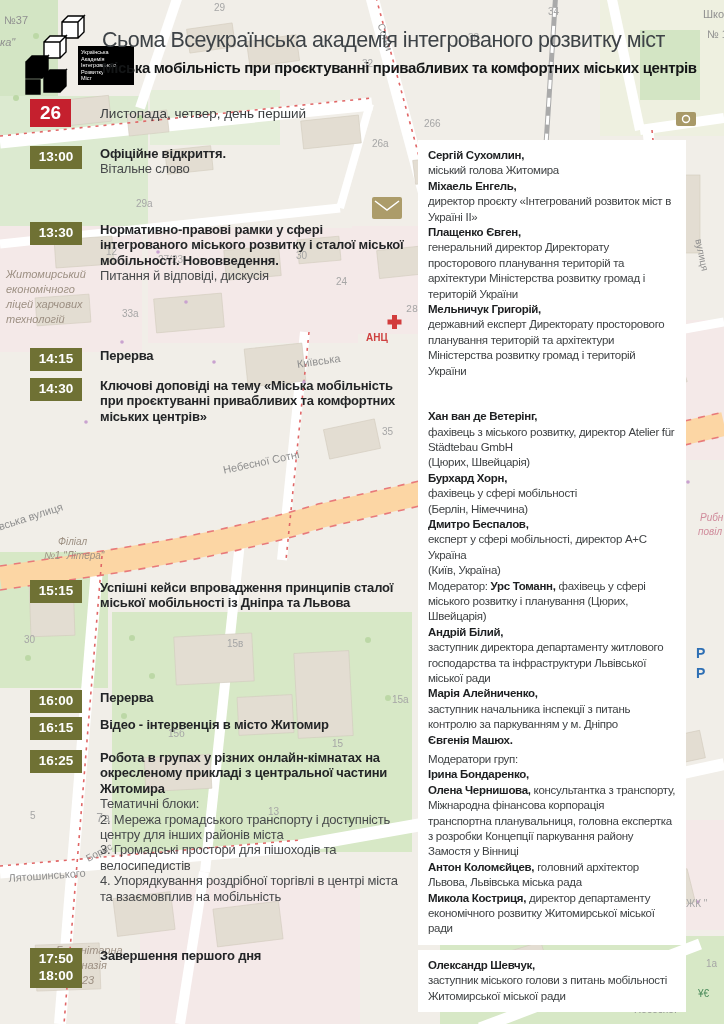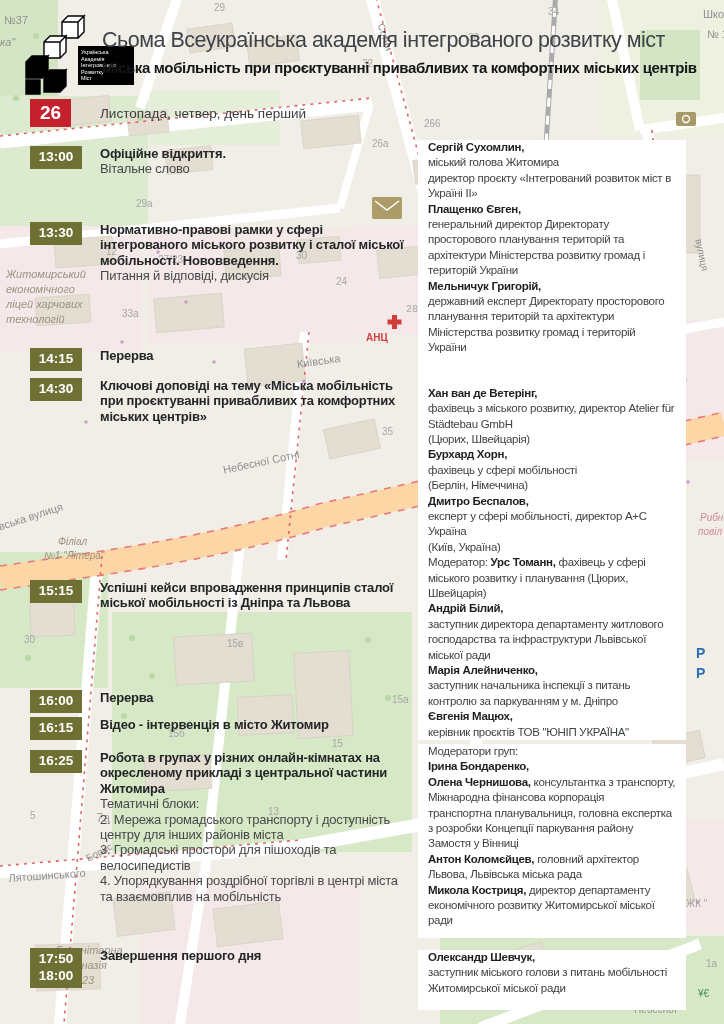--- a/index.html
+++ b/index.html
@@ -23,21 +23,21 @@
   
   .srow{position:absolute;left:30px;width:382px;display:flex;align-items:flex-start;}
   .tbadge{flex:0 0 52px;background:#6f7134;color:#fff;font-weight:700;font-size:13.5px;
           text-align:center;padding:3px 0;line-height:1.25;}
   .rcontent{margin-left:18px;width:312px;font-size:13px;line-height:15.4px;letter-spacing:-0.2px;}
   .rtitle{font-weight:700;color:#232527;}
   .rsub{color:#47494b;}
   .r0{top:146px}.r1{top:222px}.r2{top:348px}.r3{top:378px}.r4{top:580px}
   .r5{top:690px}.r6{top:717px}.r7{top:750px}.r8{top:948px}
   
-  .scard{position:absolute;left:418px;width:268px;background:#fff;padding:0 10px;
+  .scard{position:absolute;left:418px;width:268px;background:#fff;padding:8px 10px;
          box-sizing:border-box;font-size:11.5px;line-height:15.4px;letter-spacing:-0.3px;color:#3f4244;}
   .cardA{top:140px;min-height:592px;}
   .cardB{top:744px;min-height:194px;}
   .cardC{top:950px;min-height:60px;}
   .sitem .bold{font-weight:700;color:#1d1f21;}
   .sitem.gap{margin-top:30px;}
 </style>
 </head>
 <body>
 
@@ -357,20 +357,21 @@
         <div class="rcontent">
           <div class="rtitle">Завершення першого дня</div>
         </div>
       </div>
     </div>
 
   <div id="speakers">
       <div class="scard cardA">
         <div class="sitem"><span class="bold">Сергій Сухомлин,</span></div>
         <div class="sitem"><span>міський голова Житомира</span></div>
+        <div class="sitem"><span class="bold">Міхаель Енгель,</span></div>
         <div class="sitem"><span>директор проєкту «Інтегрований розвиток міст в Україні ІІ»</span></div>
         <div class="sitem"><span class="bold">Плащенко Євген,</span></div>
         <div class="sitem"><span>генеральний директор Директорату просторового планування територій та архітектури Міністерства розвитку громад і територій України</span></div>
         <div class="sitem"><span class="bold">Мельничук Григорій,</span></div>
         <div class="sitem"><span>державний експерт Директорату просторового планування територій та архітектури Міністерства розвитку громад і територій України</span></div>
         <div class="sitem gap"><span class="bold">Хан ван де Ветерінг,</span></div>
         <div class="sitem"><span>фахівець з міського розвитку, директор Atelier für Städtebau GmbH</span></div>
         <div class="sitem"><span>(Цюрих, Швейцарія)</span></div>
         <div class="sitem"><span class="bold">Бурхард Хорн,</span></div>
         <div class="sitem"><span>фахівець у сфері мобільності</span></div>

